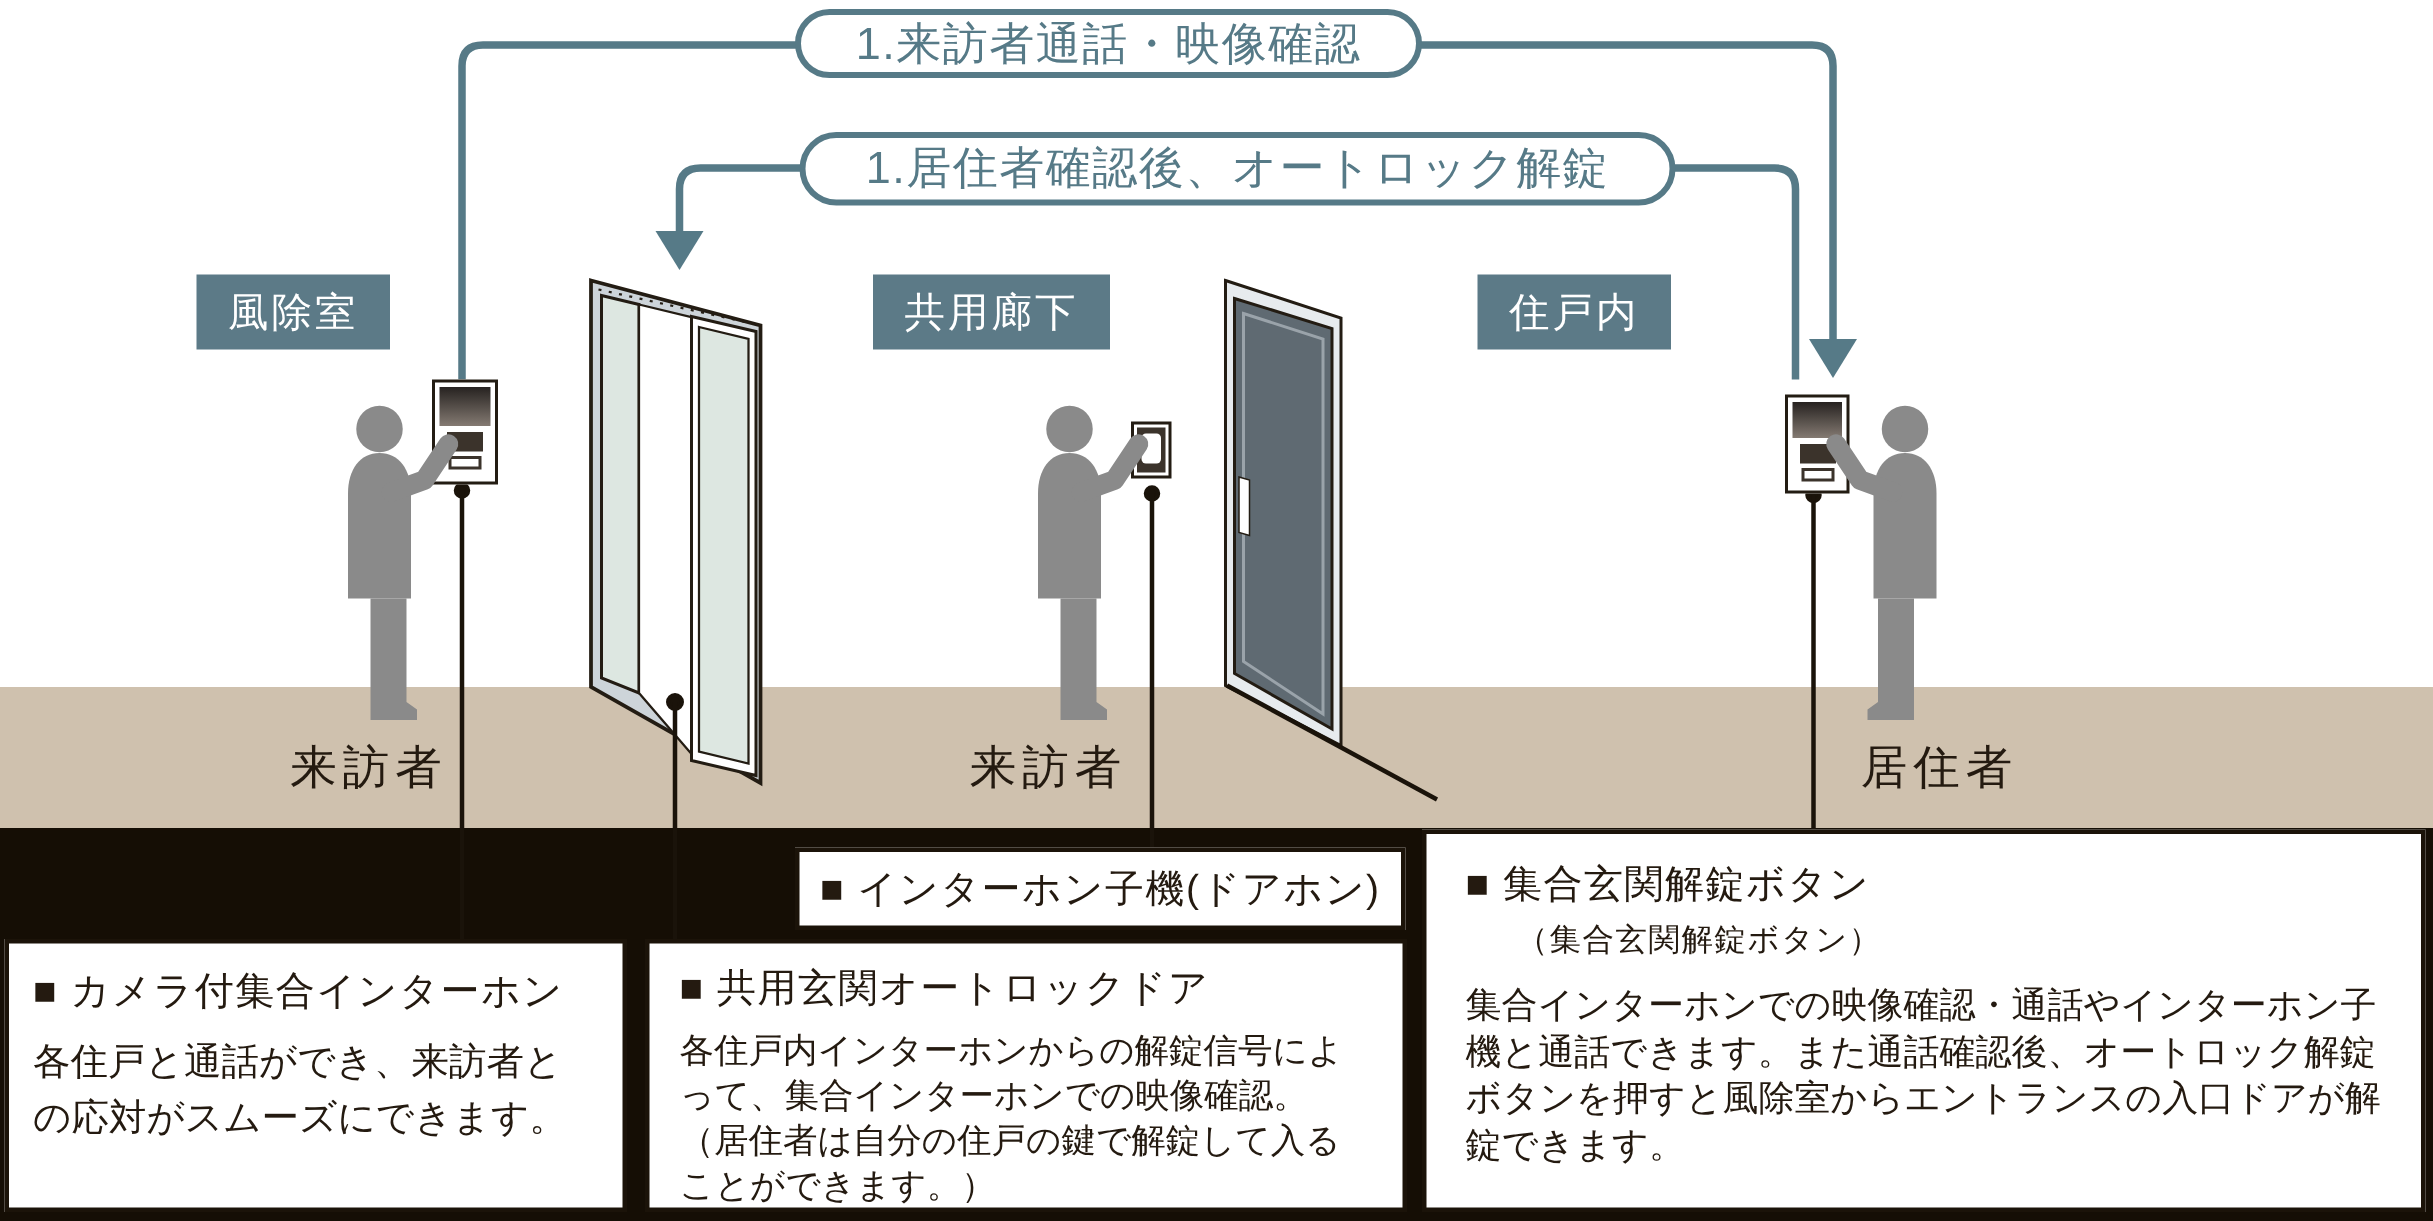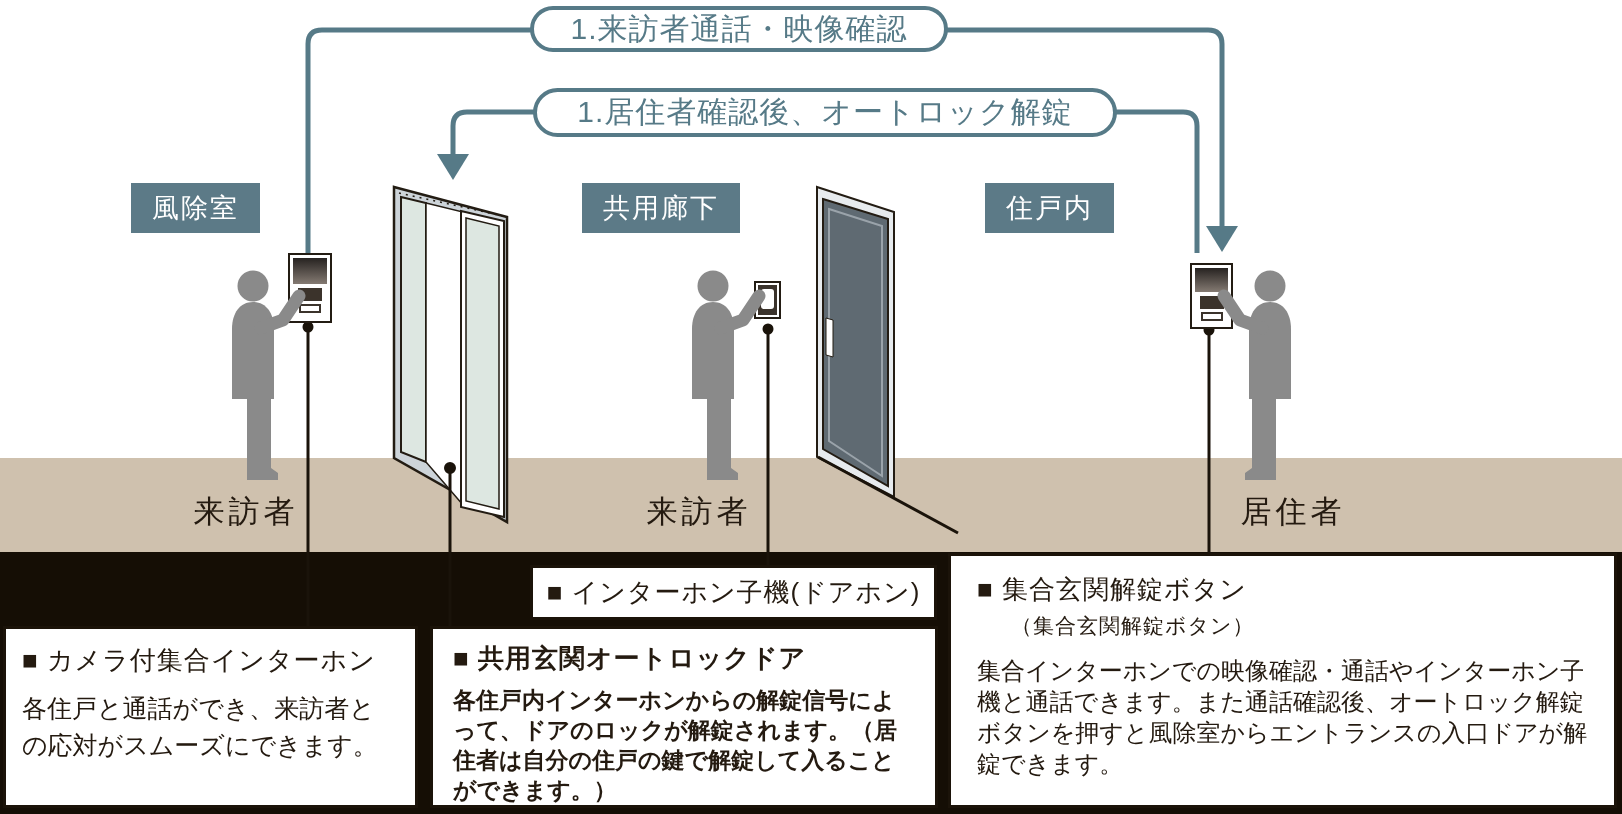--- a/index.html
+++ b/index.html
@@ -39,21 +39,21 @@
 
   .infobox{box-sizing:border-box;background:#fff;border:3px solid #1b1309;
            color:var(--text_dark);z-index:3;overflow:hidden;}
   .infobox .heading{font-size:26px;letter-spacing:1px;}
   .infobox .subheading{font-size:21px;letter-spacing:1px;padding-left:34px;margin-top:5px;}
   .infobox .body{margin-top:12px;}
   .kobox{left:530px;top:565px;width:407px;height:55px;display:flex;align-items:center;
          justify-content:center;font-size:26px;letter-spacing:1px;}
   .box1{left:3px;top:626px;width:415px;height:182px;padding:14px 16px;}
   .box1 .body{font-size:25px;line-height:37px;}
-  .box2{left:430px;top:626px;width:508px;height:182px;padding:12px 20px;font-weight:bold;}
+  .box2{left:430px;top:626px;width:508px;height:182px;padding:12px 20px;}
   .box2 .body{font-size:23px;line-height:30px;margin-top:9px;}
   .box3{left:948px;top:553px;width:669px;height:255px;padding:16px 26px;}
   .box3 .body{font-size:24px;line-height:31px;margin-top:15px;}
 </style>
 </head>
 <body>
 
 <div class="stage">
 
   <div class="abs floor"></div>
@@ -147,21 +147,21 @@
 
   <div class="abs infobox kobox">■ インターホン子機(ドアホン)</div>
 
   <div class="abs infobox box1">
     <div class="heading">■ カメラ付集合インターホン</div>
     <div class="body">各住戸と通話ができ、来訪者との応対がスムーズにできます。</div>
   </div>
 
   <div class="abs infobox box2">
     <div class="heading">■ 共用玄関オートロックドア</div>
-    <div class="body">各住戸内インターホンからの解錠信号によって、ドアのロックが解錠されます。（居住者は自分の住戸の鍵で解錠して入ることができます。）</div>
+    <div class="body">各住戸内インターホンからの解錠信号によって、集合インターホンでの映像確認。（居住者は自分の住戸の鍵で解錠して入ることができます。）</div>
   </div>
 
   <div class="abs infobox box3">
     <div class="heading">■ 集合玄関解錠ボタン</div>
     <div class="subheading">（集合玄関解錠ボタン）</div>
     <div class="body">集合インターホンでの映像確認・通話やインターホン子機と通話できます。また通話確認後、オートロック解錠ボタンを押すと風除室からエントランスの入口ドアが解錠できます。</div>
   </div>
 
 </div>
 

